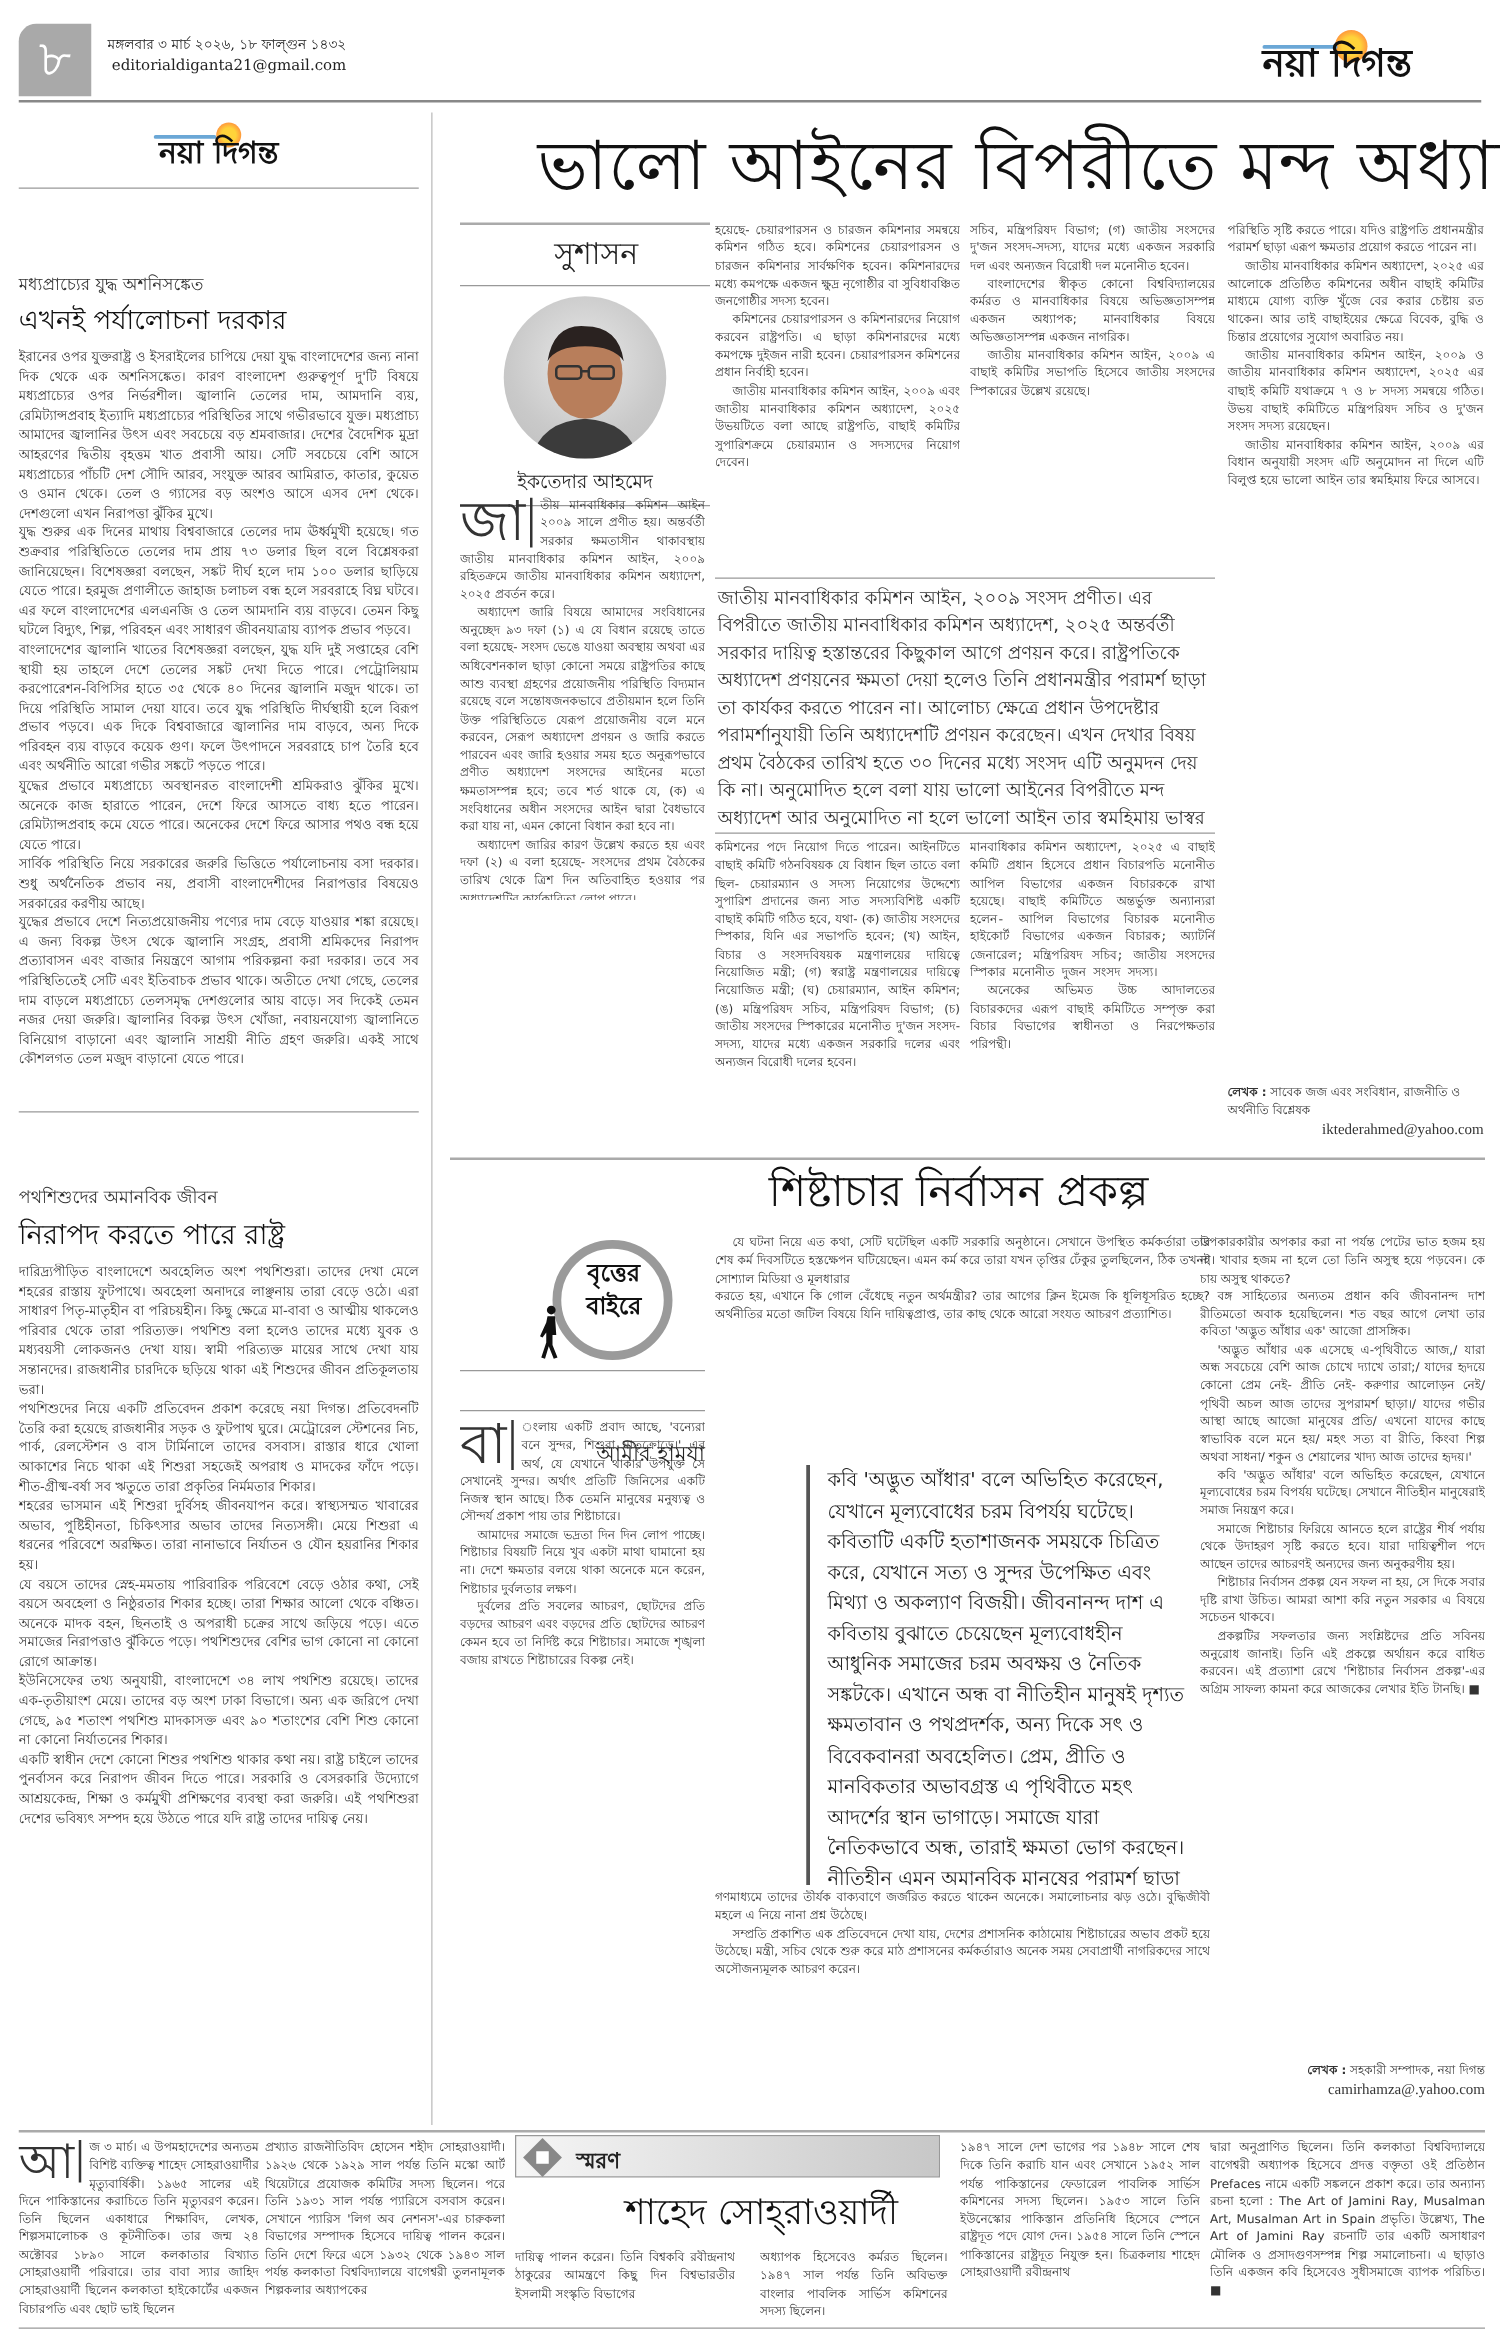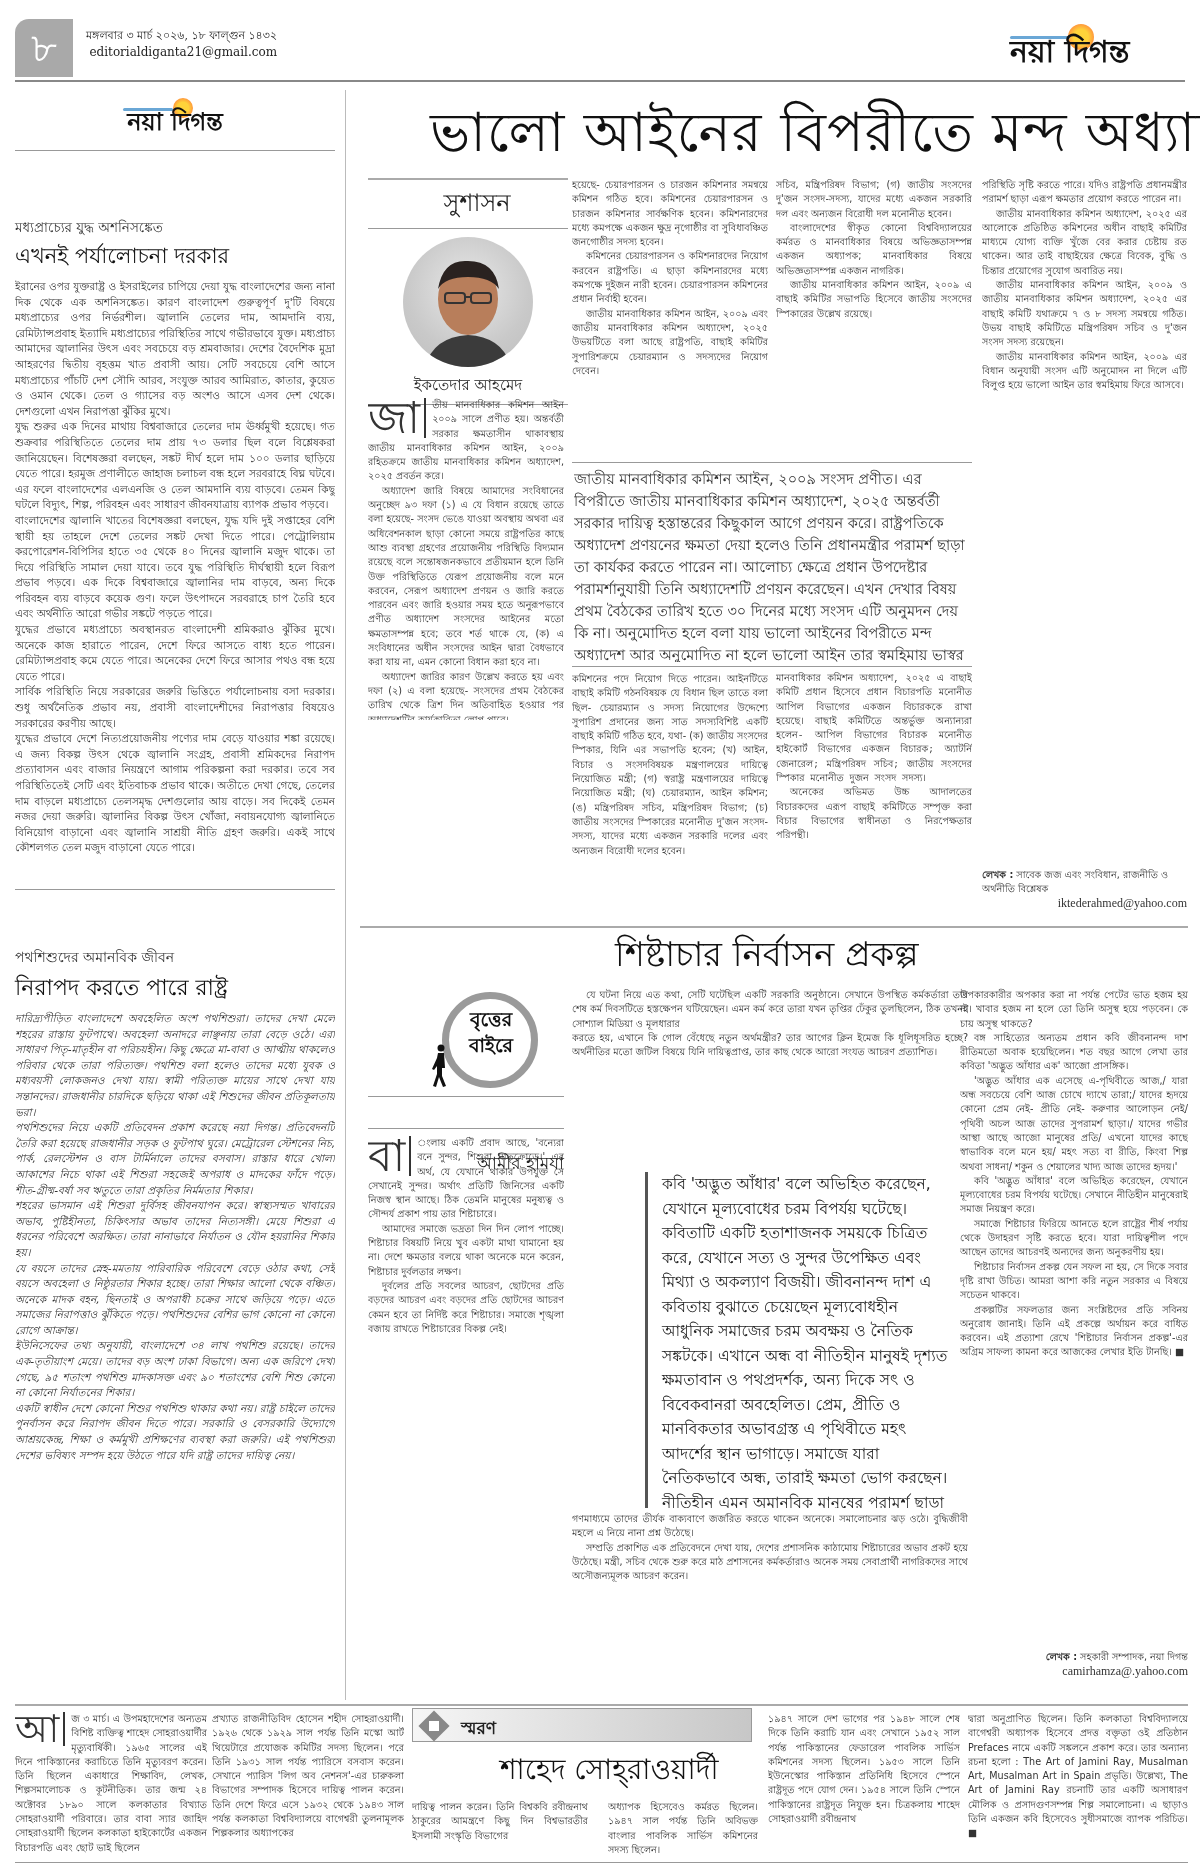--- a/index.html
+++ b/index.html
@@ -63,21 +63,21 @@
       <p style="text-indent:0">সার্বিক পরিস্থিতি নিয়ে সরকারের জরুরি ভিত্তিতে পর্যালোচনায় বসা দরকার। শুধু অর্থনৈতিক প্রভাব নয়, প্রবাসী বাংলাদেশীদের নিরাপত্তার বিষয়েও সরকারের করণীয় আছে।</p>
       <p style="text-indent:0">যুদ্ধের প্রভাবে দেশে নিত্যপ্রয়োজনীয় পণ্যের দাম বেড়ে যাওয়ার শঙ্কা রয়েছে। এ জন্য বিকল্প উৎস থেকে জ্বালানি সংগ্রহ, প্রবাসী শ্রমিকদের নিরাপদ প্রত্যাবাসন এবং বাজার নিয়ন্ত্রণে আগাম পরিকল্পনা করা দরকার। তবে সব পরিস্থিতিতেই সেটি এবং ইতিবাচক প্রভাব থাকে। অতীতে দেখা গেছে, তেলের দাম বাড়লে মধ্যপ্রাচ্যে তেলসমৃদ্ধ দেশগুলোর আয় বাড়ে। সব দিকেই তেমন নজর দেয়া জরুরি। জ্বালানির বিকল্প উৎস খোঁজা, নবায়নযোগ্য জ্বালানিতে বিনিয়োগ বাড়ানো এবং জ্বালানি সাশ্রয়ী নীতি গ্রহণ জরুরি। একই সাথে কৌশলগত তেল মজুদ বাড়ানো যেতে পারে।</p>
     </div>
   </div>
 
   <div class="hr" style="margin-top:10px;"></div>
 
   <div style="margin-top:56px;">
     <div style="font-size:14px; color:#333;">পথশিশুদের অমানবিক জীবন</div>
     <div class="headline" style="font-size:22px; margin-bottom:4px;">নিরাপদ করতে পারে রাষ্ট্র</div>
-    <div class="text" style="height:560px; font-size:10.5px; line-height:15.6px;font-style:italic;">
+    <div class="text" style="height:560px; font-size:10.5px; line-height:15.6px;">
       <p style="text-indent:0">দারিদ্র্যপীড়িত বাংলাদেশে অবহেলিত অংশ পথশিশুরা। তাদের দেখা মেলে শহরের রাস্তায় ফুটপাথে। অবহেলা অনাদরে লাঞ্ছনায় তারা বেড়ে ওঠে। এরা সাধারণ পিতৃ-মাতৃহীন বা পরিচয়হীন। কিছু ক্ষেত্রে মা-বাবা ও আত্মীয় থাকলেও পরিবার থেকে তারা পরিত্যক্ত। পথশিশু বলা হলেও তাদের মধ্যে যুবক ও মধ্যবয়সী লোকজনও দেখা যায়। স্বামী পরিত্যক্ত মায়ের সাথে দেখা যায় সন্তানদের। রাজধানীর চারদিকে ছড়িয়ে থাকা এই শিশুদের জীবন প্রতিকূলতায় ভরা।</p>
       <p style="text-indent:0">পথশিশুদের নিয়ে একটি প্রতিবেদন প্রকাশ করেছে নয়া দিগন্ত। প্রতিবেদনটি তৈরি করা হয়েছে রাজধানীর সড়ক ও ফুটপাথ ঘুরে। মেট্রোরেল স্টেশনের নিচ, পার্ক, রেলস্টেশন ও বাস টার্মিনালে তাদের বসবাস। রাস্তার ধারে খোলা আকাশের নিচে থাকা এই শিশুরা সহজেই অপরাধ ও মাদকের ফাঁদে পড়ে। শীত-গ্রীষ্ম-বর্ষা সব ঋতুতে তারা প্রকৃতির নির্মমতার শিকার।</p>
       <p style="text-indent:0">শহরের ভাসমান এই শিশুরা দুর্বিসহ জীবনযাপন করে। স্বাস্থ্যসম্মত খাবারের অভাব, পুষ্টিহীনতা, চিকিৎসার অভাব তাদের নিত্যসঙ্গী। মেয়ে শিশুরা এ ধরনের পরিবেশে অরক্ষিত। তারা নানাভাবে নির্যাতন ও যৌন হয়রানির শিকার হয়।</p>
       <p style="text-indent:0">যে বয়সে তাদের স্নেহ-মমতায় পারিবারিক পরিবেশে বেড়ে ওঠার কথা, সেই বয়সে অবহেলা ও নিষ্ঠুরতার শিকার হচ্ছে। তারা শিক্ষার আলো থেকে বঞ্চিত। অনেকে মাদক বহন, ছিনতাই ও অপরাধী চক্রের সাথে জড়িয়ে পড়ে। এতে সমাজের নিরাপত্তাও ঝুঁকিতে পড়ে। পথশিশুদের বেশির ভাগ কোনো না কোনো রোগে আক্রান্ত।</p>
       <p style="text-indent:0">ইউনিসেফের তথ্য অনুযায়ী, বাংলাদেশে ৩৪ লাখ পথশিশু রয়েছে। তাদের এক-তৃতীয়াংশ মেয়ে। তাদের বড় অংশ ঢাকা বিভাগে। অন্য এক জরিপে দেখা গেছে, ৯৫ শতাংশ পথশিশু মাদকাসক্ত এবং ৯০ শতাংশের বেশি শিশু কোনো না কোনো নির্যাতনের শিকার।</p>
       <p style="text-indent:0">একটি স্বাধীন দেশে কোনো শিশুর পথশিশু থাকার কথা নয়। রাষ্ট্র চাইলে তাদের পুনর্বাসন করে নিরাপদ জীবন দিতে পারে। সরকারি ও বেসরকারি উদ্যোগে আশ্রয়কেন্দ্র, শিক্ষা ও কর্মমুখী প্রশিক্ষণের ব্যবস্থা করা জরুরি। এই পথশিশুরা দেশের ভবিষ্যৎ সম্পদ হয়ে উঠতে পারে যদি রাষ্ট্র তাদের দায়িত্ব নেয়।</p>
     </div>
   </div>
 </div>
 

